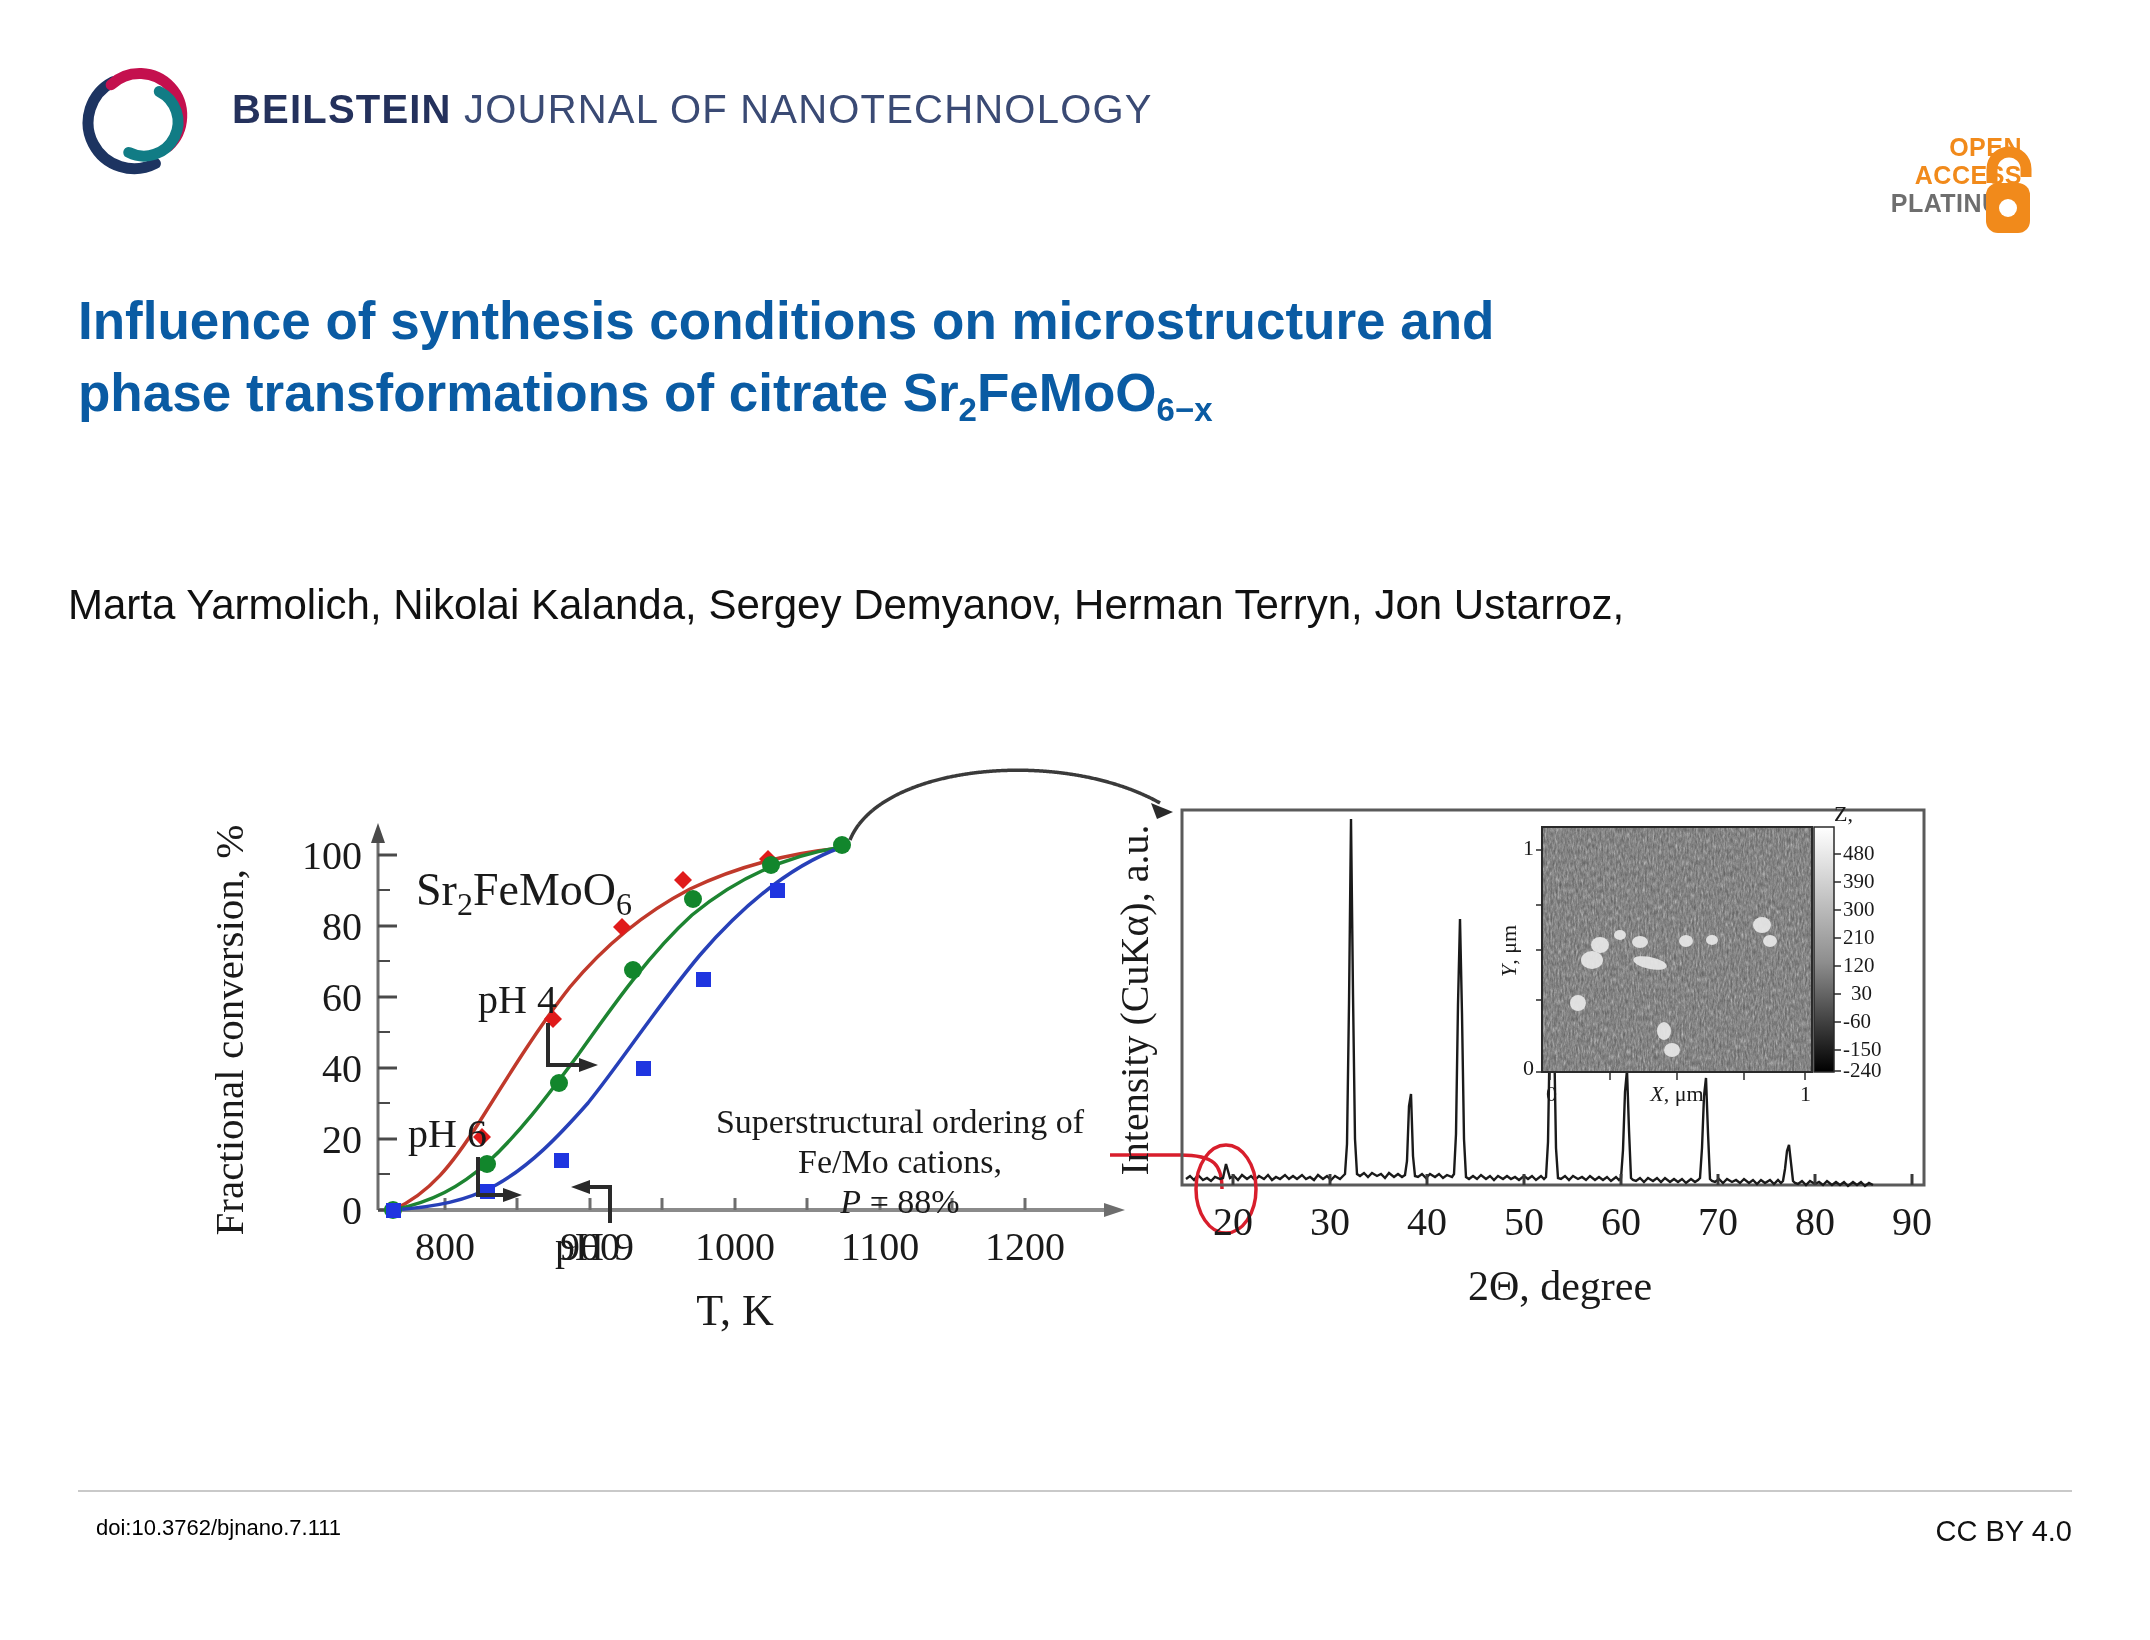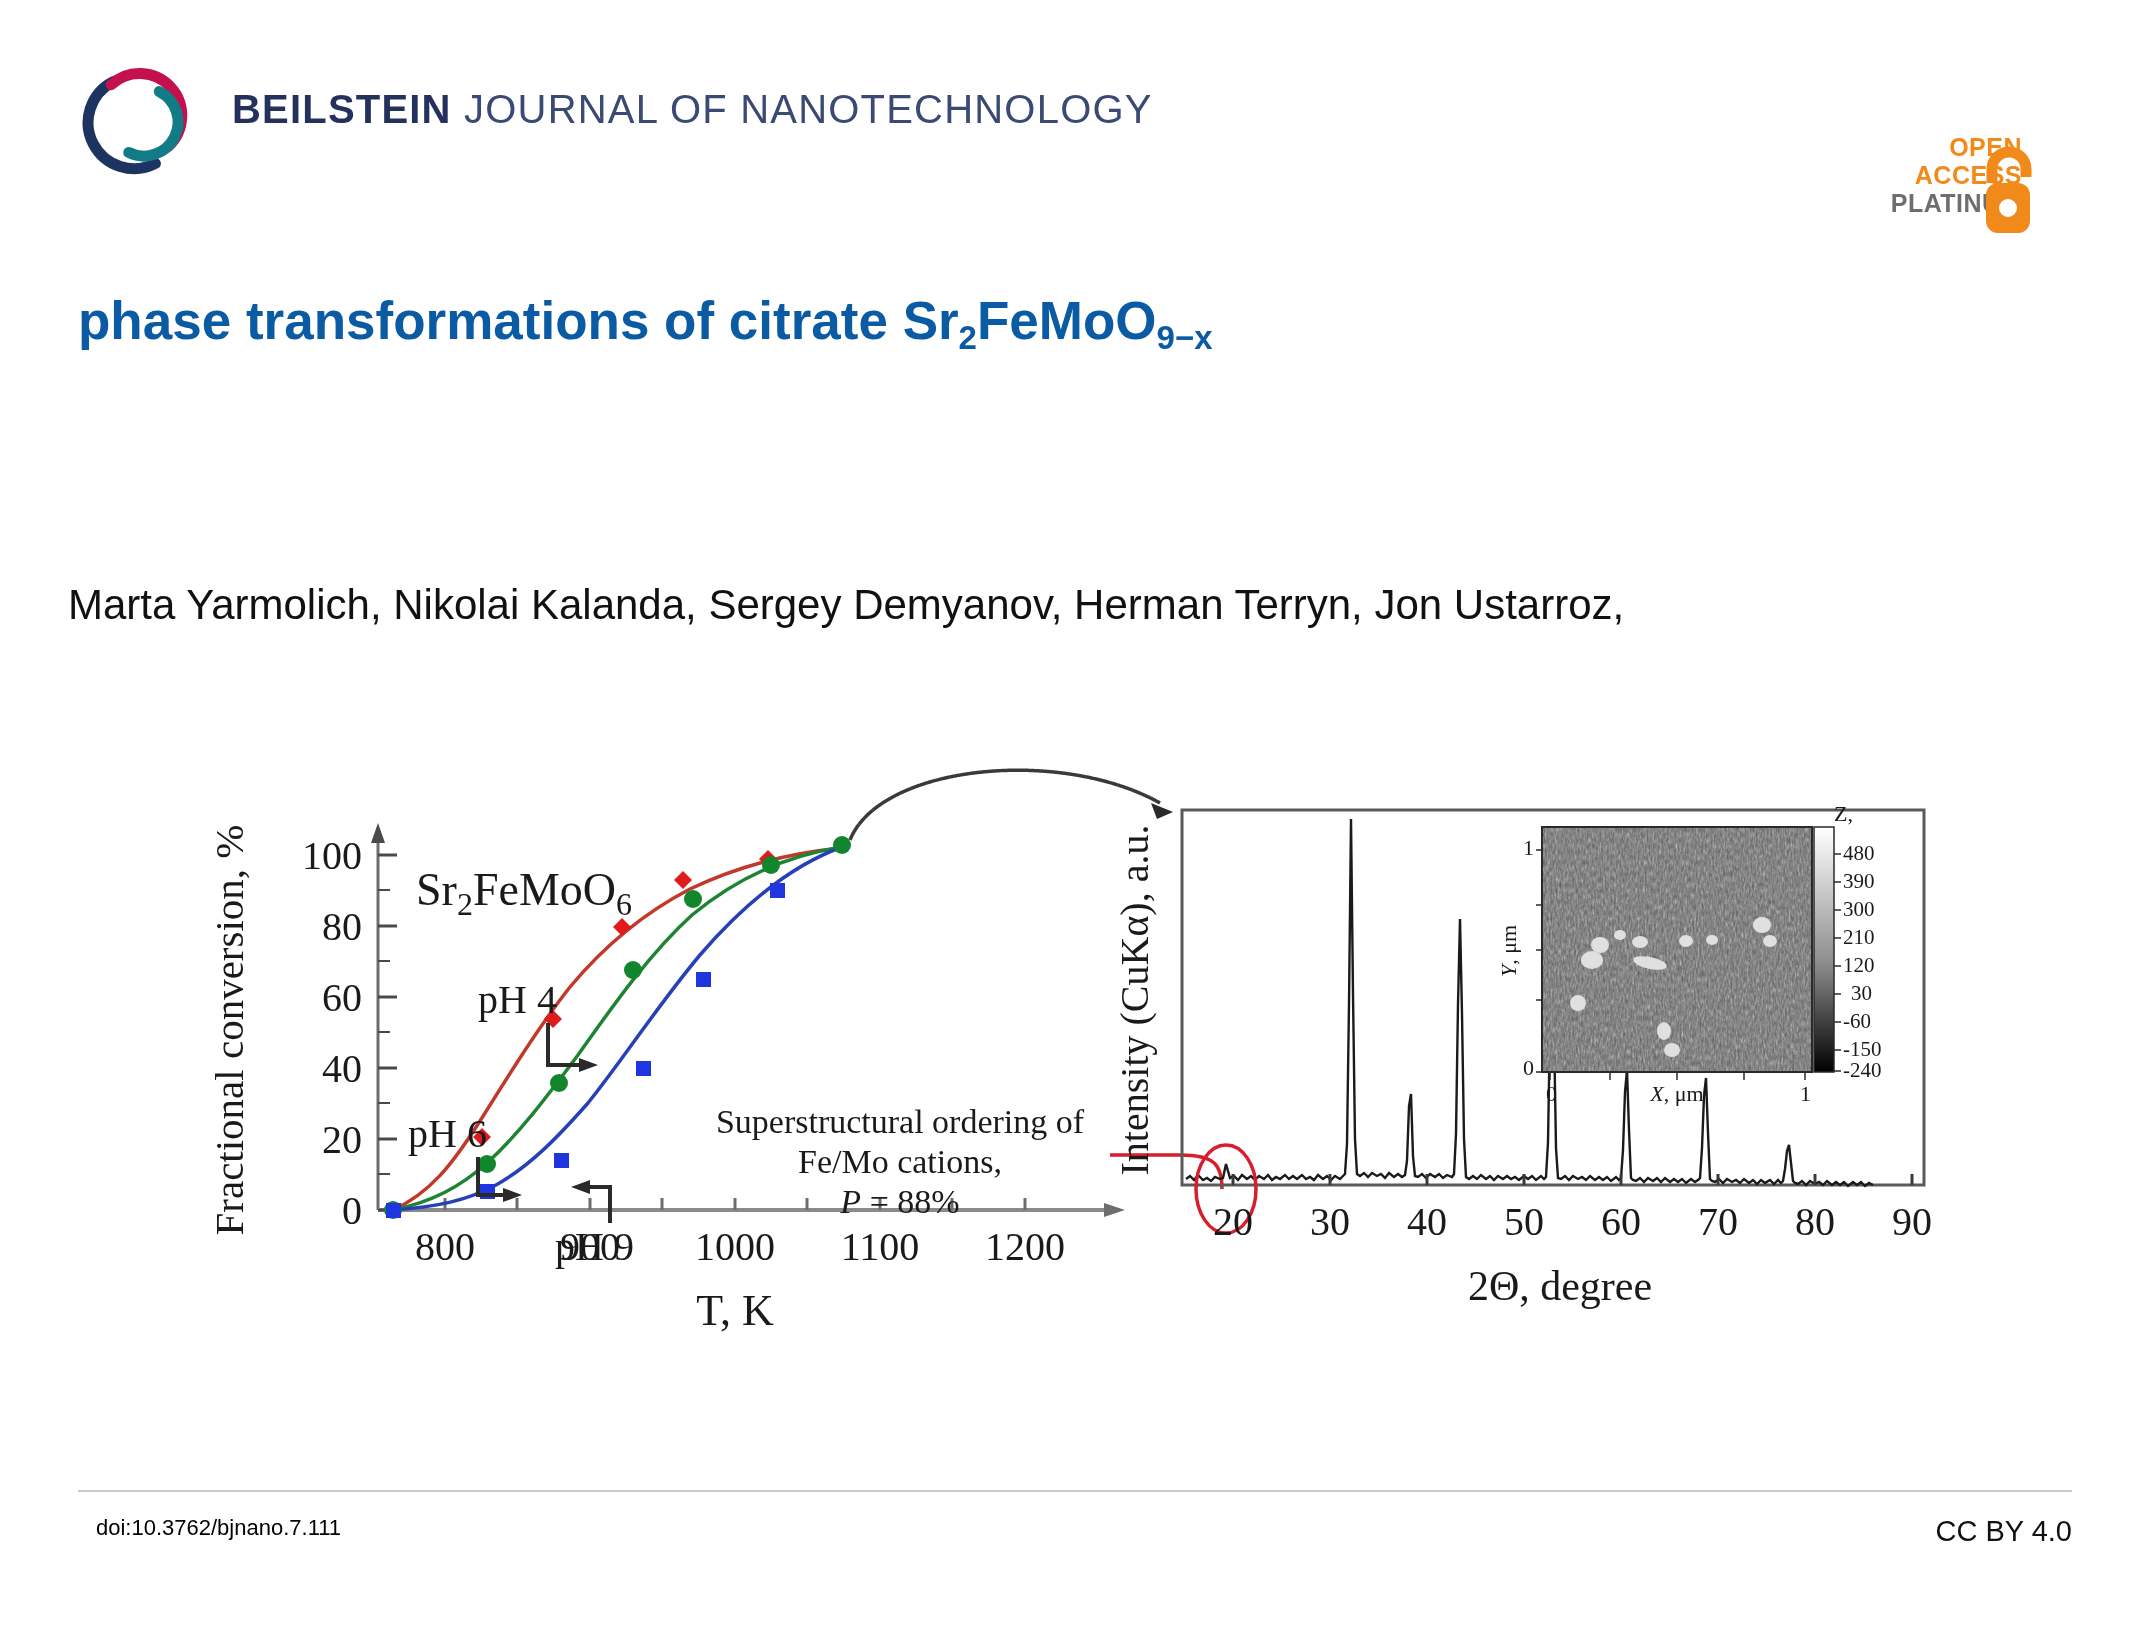--- a/index.html
+++ b/index.html
@@ -100,21 +100,22 @@
     </div>
     <svg id="oa-lock" viewBox="0 0 70 100">
       <path d="M20 44 L20 30 A17 17 0 0 1 54 30 L54 38" fill="none" stroke="#f18a1b" stroke-width="11" stroke-linecap="butt"></path>
       <rect x="14" y="44" width="44" height="50" rx="12" fill="#f18a1b"></rect>
       <circle cx="36" cy="69" r="9" fill="#ffffff"></circle>
     </svg>
   </div>
 </div>
 
 <div id="paper-title">
-  <div><span>phase transformations of citrate Sr</span><sub>2</sub><span>FeMoO</span><sub>9−x</sub></div>
+  <div>Influence of synthesis conditions on microstructure and</div>
+  <div><span>phase transformations of citrate Sr</span><sub>2</sub><span>FeMoO</span><sub>6−x</sub></div>
 </div>
 
 <div id="authors">
   <div>Marta Yarmolich, Nikolai Kalanda, Sergey Demyanov, Herman Terryn, Jon Ustarroz,</div>
 </div>
 
 <div id="figure">
   <svg class="fig-svg" width="2150" height="680" viewBox="0 0 2150 680">
 
     <g>

